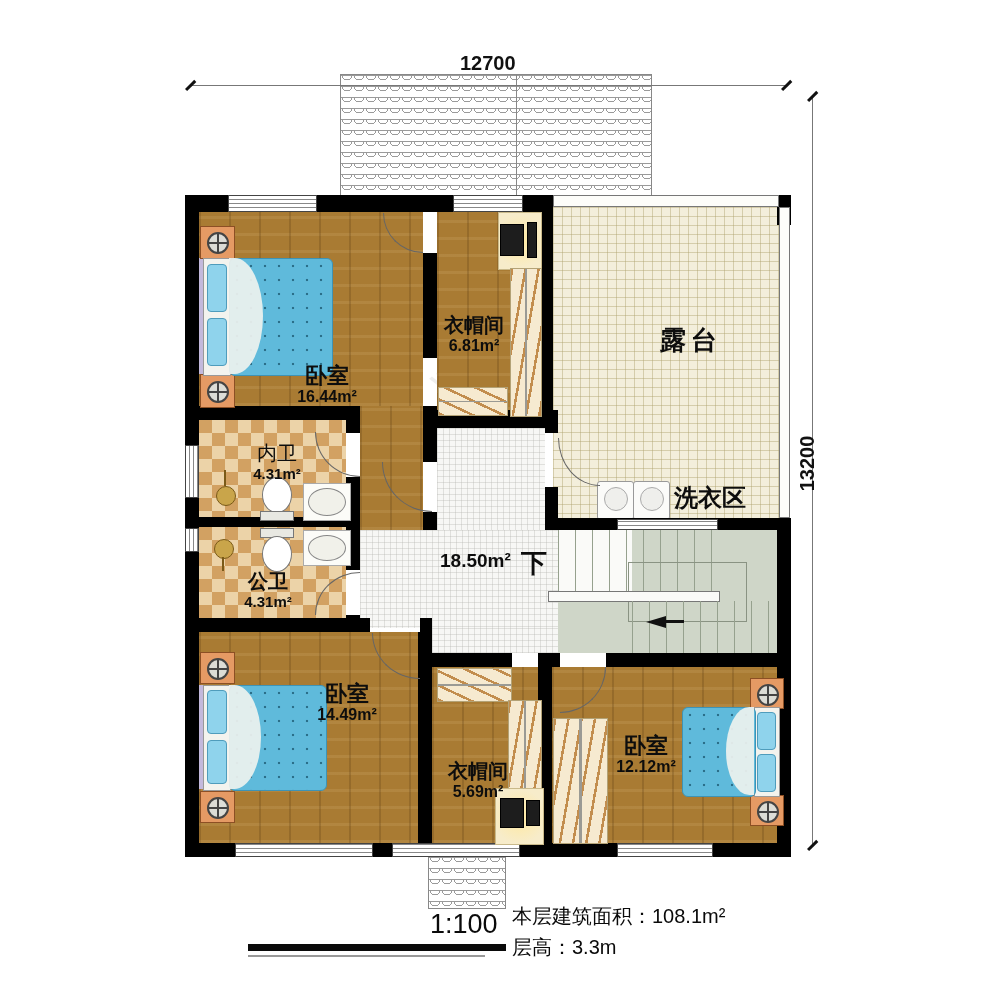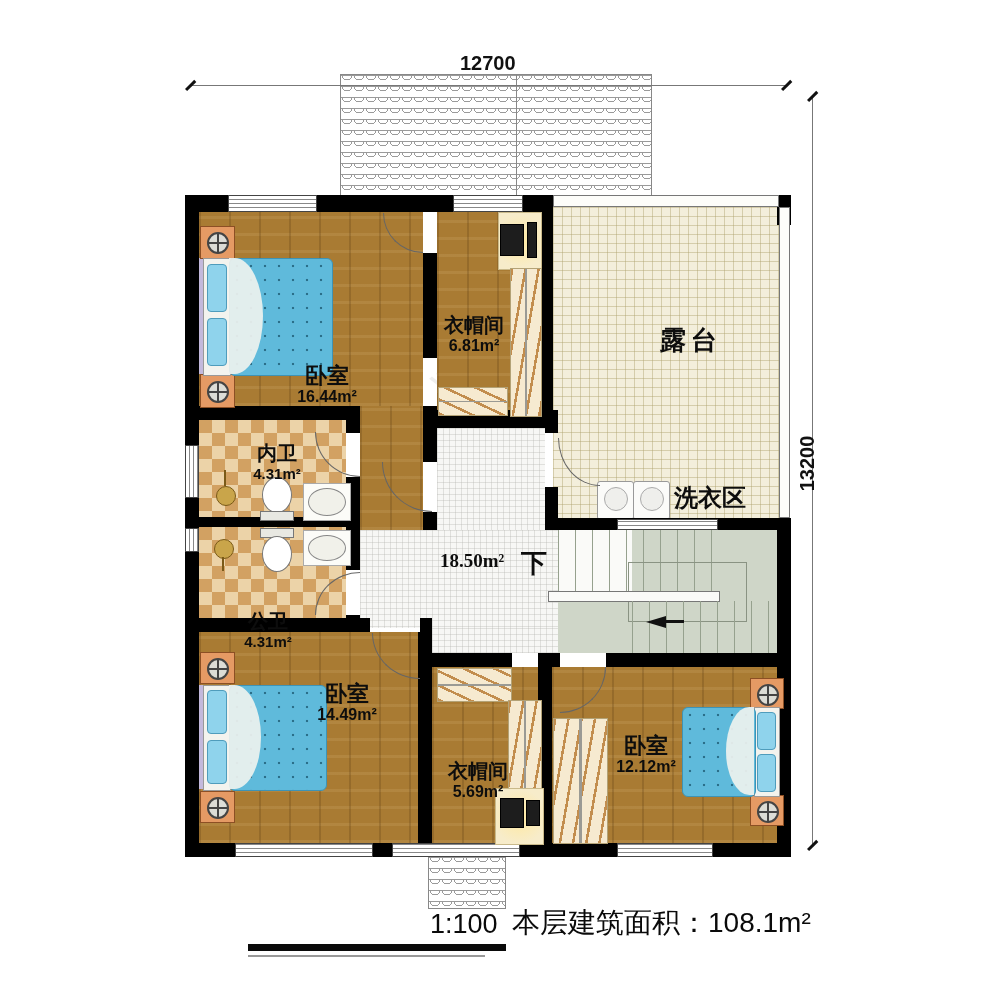--- a/index.html
+++ b/index.html
@@ -67,33 +67,33 @@
   .rail{position:absolute;background:#fafaf8;border:1px solid #777;}
   .innerrail{position:absolute;border:1px solid #8a9383;}
   .s-arrow{position:absolute;width:0;height:0;border-top:6px solid transparent;border-bottom:6px solid transparent;border-right:20px solid #111;}
   .s-tail{position:absolute;background:#111;}
   
   .rlabel{position:absolute;text-align:center;font-weight:bold;color:#0d0d0d;line-height:1.15;}
   .rname{font-size:22px;}
   .rname-sm{font-size:20px;}
   .rname-lg{font-size:26px;letter-spacing:5px;}
   .rarea{font-size:16px;}
-  .biglbl{position:absolute;font-weight:bold;color:#0d0d0d;font-family:Liberation Serif, serif;}
+  .biglbl{position:absolute;font-weight:bold;color:#0d0d0d;}
   
   .dimline{position:absolute;background:#777;}
   .tick{position:absolute;width:13px;height:2.5px;background:#111;transform:rotate(-45deg);}
   .dimtext{position:absolute;font-weight:bold;font-size:20px;color:#111;}
   
   .wm{position:absolute;font-weight:bold;color:rgba(125,125,125,.13);white-space:nowrap;pointer-events:none;}
   
   .tb-title{position:absolute;font-size:42px;font-weight:bold;letter-spacing:3px;color:#0a0a0a;}
   .tb-scale{position:absolute;font-size:27px;color:#0a0a0a;}
   .tb-line{position:absolute;background:#0a0a0a;}
   .tb-thin{position:absolute;background:#999;}
-  .tb-info{position:absolute;font-size:28px;color:#0a0a0a;line-height:1.55;}
+  .tb-info{position:absolute;font-size:20px;color:#0a0a0a;line-height:1.55;}
 </style>
 </head>
 <body>
 
 <div id="canvas">
 
   <div class="wm" style="left:310px;top:270px;font-size:72px;transform:rotate(-18deg);">柏</div>
   <div class="wm" style="left:420px;top:330px;font-size:28px;transform:rotate(-38deg);">www.baij</div>
   <div class="wm" style="left:190px;top:560px;font-size:58px;transform:rotate(-24deg);">建筑</div>
   <div class="wm" style="left:600px;top:290px;font-size:54px;transform:rotate(32deg);">建筑</div>
@@ -249,25 +249,25 @@
     <div class="rarea">16.44m²</div>
   </div>
   <div class="rlabel" style="left:428px;top:314px;width:92px;">
     <div class="rname-sm" style="font-weight:bold;">衣帽间</div>
     <div class="rarea">6.81m²</div>
   </div>
   <div class="rlabel" style="left:648px;top:326px;width:86px;">
     <div class="rname-lg">露台</div>
   </div>
   <div class="rlabel" style="left:232px;top:442px;width:90px;">
-    <div class="rname-sm" style="font-weight:bold;">内卫</div>
+    <div class="rname-sm" style="font-weight:normal;">内卫</div>
     <div class="rarea" style="font-size:15px;">4.31m²</div>
   </div>
   <div class="rlabel" style="left:222px;top:570px;width:92px;">
-    <div class="rname-sm" style="font-weight:bold;margin-top:40px;">公卫</div>
+    <div class="rname-sm" style="font-weight:bold;">公卫</div>
     <div class="rarea" style="font-size:15px;">4.31m²</div>
   </div>
   <div class="biglbl" style="left:440px;top:550px;font-size:19px;">18.50m²</div>
   <div class="biglbl" style="left:521px;top:546px;font-size:26px;">下</div>
   <div class="biglbl" style="left:674px;top:482px;font-size:24px;">洗衣区</div>
   <div class="rlabel" style="left:292px;top:681px;width:110px;">
     <div class="rname">卧室</div>
     <div class="rarea">14.49m²</div>
   </div>
   <div class="rlabel" style="left:432px;top:760px;width:92px;">
@@ -287,15 +287,16 @@
   <div class="dimline" style="left:812px;top:97px;width:1px;height:750px;"></div>
   <div class="tick" style="left:806px;top:95px;"></div>
   <div class="tick" style="left:806px;top:844px;"></div>
   <div class="dimtext" style="left:780px;top:452px;transform:rotate(-90deg);transform-origin:center;">13200</div>
 
   <div class="tb-line" style="left:248px;top:944px;width:258px;height:7px;"></div>
   <div class="tb-thin" style="left:248px;top:955px;width:237px;height:2px;"></div>
   <div class="tb-scale" style="left:430px;top:909px;">1:100</div>
   <div class="tb-info" style="left:512px;top:901px;">
     <div><span>本层建筑面积：</span><span>108.1m²</span></div>
+    <div><span>层高：</span><span>3.3m</span></div>
   </div>
 
 </div>
 
 </body></html>

